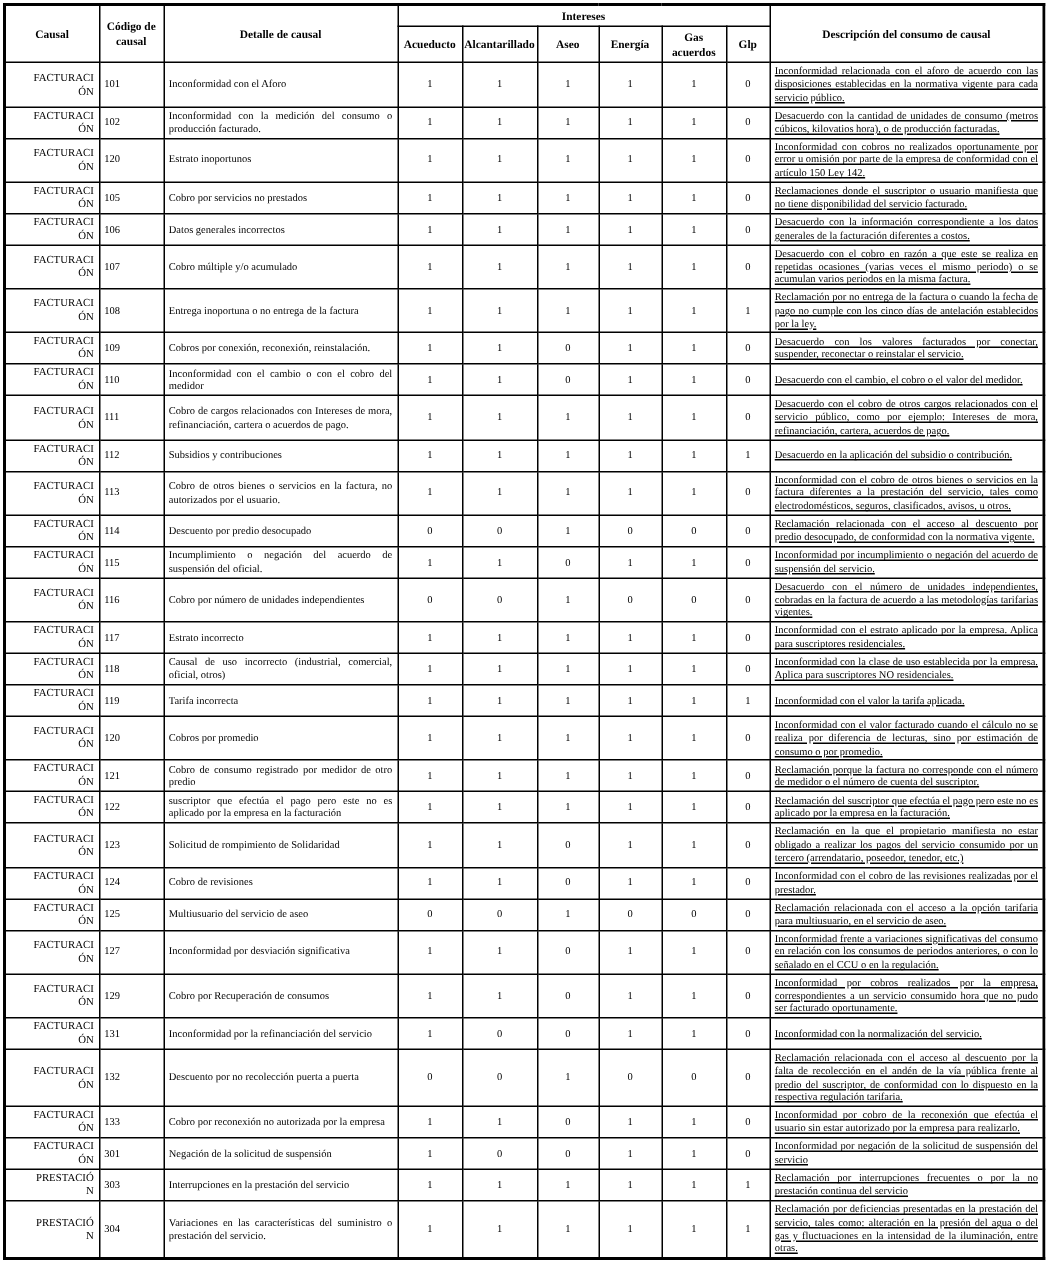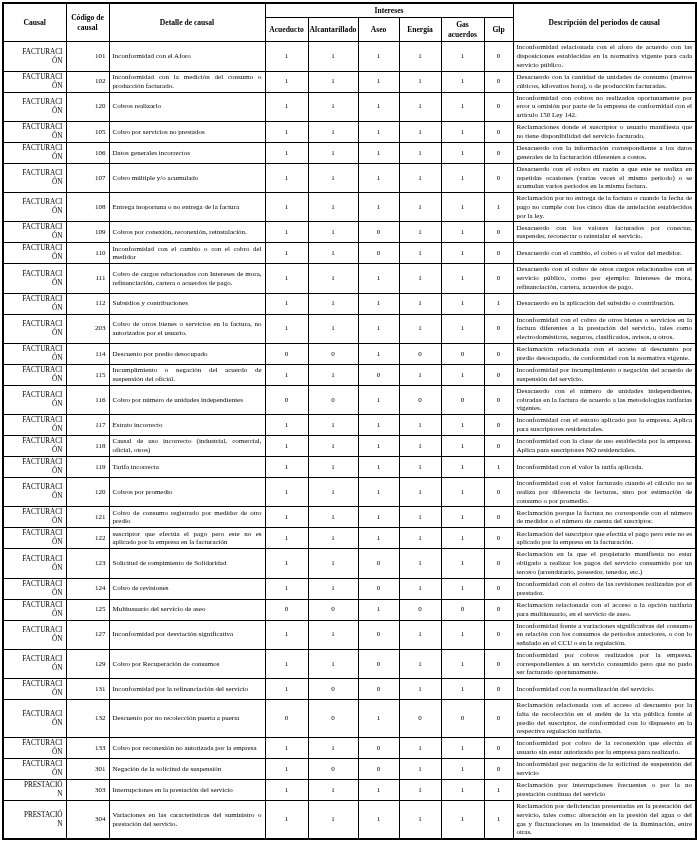--- a/index.html
+++ b/index.html
@@ -41,24 +41,24 @@
     font-size: 7px;
     line-height: 1.25;
     padding: 1px 3px;
     vertical-align: middle;
   }
   td.c-causal {
     text-align: right;
     font-size: 7.2px;
     padding-left: 17px;
   }
-  td.c-codigo { text-align: right; }
+  td.c-codigo { text-align: left; }
   td.c-detalle { text-align: justify; }
   td.c-num { text-align: center; }
-  td.c-desc { text-align: justify; }
+  td.c-desc { text-align: justify; text-decoration: underline; }
 </style>
 </head>
 <body>
 
 <div class="page">
   <table class="causal-table">
     <colgroup>
       <col style="width:63px">
       <col style="width:43px">
       <col style="width:156px">
@@ -69,21 +69,21 @@
       <col style="width:43px">
       <col style="width:29px">
       <col style="width:183px">
     </colgroup>
     <thead>
       <tr>
         <th rowspan="2">Causal</th>
         <th rowspan="2">Código de causal</th>
         <th rowspan="2">Detalle de causal</th>
         <th colspan="6">Intereses</th>
-        <th rowspan="2">Descripción del periodos de causal</th>
+        <th rowspan="2">Descripción del consumo de causal</th>
       </tr>
       <tr>
         <th>Acueducto</th>
         <th>Alcantarillado</th>
         <th>Aseo</th>
         <th>Energía</th>
         <th>Gas acuerdos</th>
         <th>Glp</th>
       </tr>
     </thead>
@@ -108,21 +108,21 @@
           <td class="c-num">1</td>
           <td class="c-num">1</td>
           <td class="c-num">1</td>
           <td class="c-num">1</td>
           <td class="c-num">0</td>
           <td class="c-desc">Desacuerdo con la cantidad de unidades de consumo (metros cúbicos, kilovatios hora), o de producción facturadas.</td>
         </tr>
         <tr>
           <td class="c-causal">FACTURACIÓN</td>
           <td class="c-codigo">120</td>
-          <td class="c-detalle">Cobros realizarlo</td>
+          <td class="c-detalle">Estrato inoportunos</td>
           <td class="c-num">1</td>
           <td class="c-num">1</td>
           <td class="c-num">1</td>
           <td class="c-num">1</td>
           <td class="c-num">1</td>
           <td class="c-num">0</td>
           <td class="c-desc">Inconformidad con cobros no realizados oportunamente por error u omisión por parte de la empresa de conformidad con el artículo 150 Ley 142.</td>
         </tr>
         <tr>
           <td class="c-causal">FACTURACIÓN</td>
@@ -215,21 +215,21 @@
           <td class="c-num">1</td>
           <td class="c-num">1</td>
           <td class="c-num">1</td>
           <td class="c-num">1</td>
           <td class="c-num">1</td>
           <td class="c-num">1</td>
           <td class="c-desc">Desacuerdo en la aplicación del subsidio o contribución.</td>
         </tr>
         <tr>
           <td class="c-causal">FACTURACIÓN</td>
-          <td class="c-codigo">203</td>
+          <td class="c-codigo">113</td>
           <td class="c-detalle">Cobro de otros bienes o servicios en la factura, no autorizados por el usuario.</td>
           <td class="c-num">1</td>
           <td class="c-num">1</td>
           <td class="c-num">1</td>
           <td class="c-num">1</td>
           <td class="c-num">1</td>
           <td class="c-num">0</td>
           <td class="c-desc">Inconformidad con el cobro de otros bienes o servicios en la factura diferentes a la prestación del servicio, tales como electrodomésticos, seguros, clasificados, avisos, u otros.</td>
         </tr>
         <tr>
@@ -391,21 +391,21 @@
         <tr>
           <td class="c-causal">FACTURACIÓN</td>
           <td class="c-codigo">129</td>
           <td class="c-detalle">Cobro por Recuperación de consumos</td>
           <td class="c-num">1</td>
           <td class="c-num">1</td>
           <td class="c-num">0</td>
           <td class="c-num">1</td>
           <td class="c-num">1</td>
           <td class="c-num">0</td>
-          <td class="c-desc">Inconformidad por cobros realizados por la empresa, correspondientes a un servicio consumido pero que no pudo ser facturado oportunamente.</td>
+          <td class="c-desc">Inconformidad por cobros realizados por la empresa, correspondientes a un servicio consumido hora que no pudo ser facturado oportunamente.</td>
         </tr>
         <tr>
           <td class="c-causal">FACTURACIÓN</td>
           <td class="c-codigo">131</td>
           <td class="c-detalle">Inconformidad por la refinanciación del servicio</td>
           <td class="c-num">1</td>
           <td class="c-num">0</td>
           <td class="c-num">0</td>
           <td class="c-num">1</td>
           <td class="c-num">1</td>

